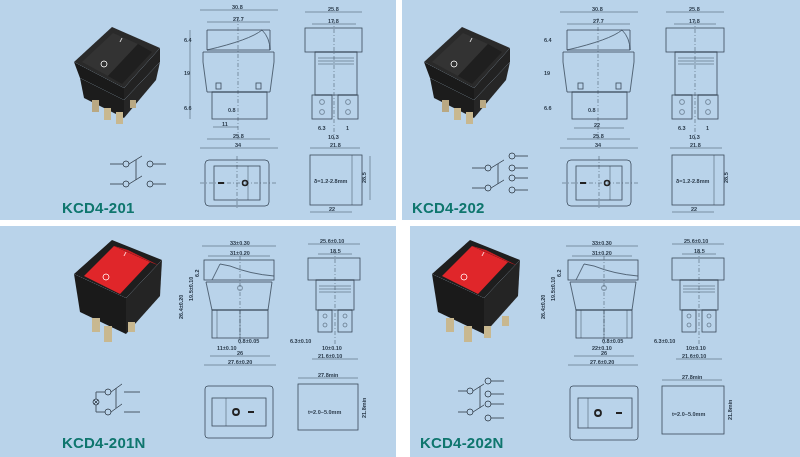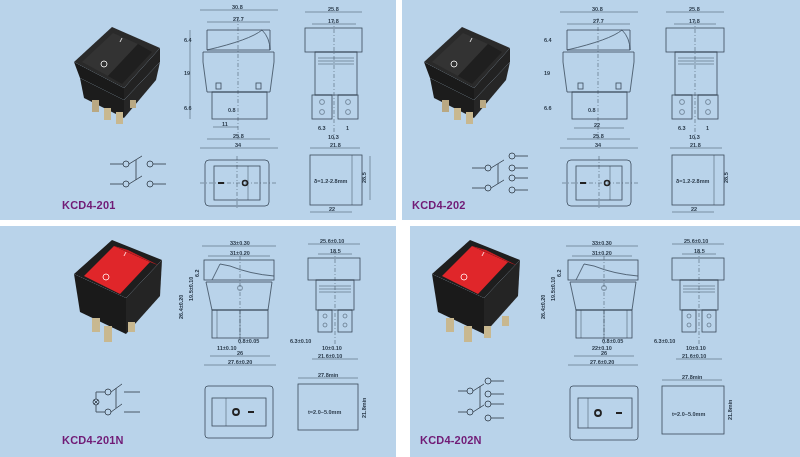--- a/index.html
+++ b/index.html
@@ -3,21 +3,21 @@
 <meta charset="utf-8">
 <style>
   html, body { margin:0; padding:0; }
   body { width:800px; height:457px; background:#ffffff; position:relative; overflow:hidden;
          font-family:"Liberation Sans", sans-serif; }
   .panel { position:absolute; background:#b9d3ea; }
   .p1 { left:0; top:0; width:396px; height:220px; }
   .p2 { left:402px; top:0; width:398px; height:220px; }
   .p3 { left:0; top:226px; width:396px; height:242px; }
   .p4 { left:402px; top:226px; width:398px; height:231px;margin-left:8px; }
-  .model { position:absolute; font-weight:bold; font-size:11px; color:#701a75; letter-spacing:0.2px; }
+  .model { position:absolute; font-weight:bold; font-size:15px; color:#0f766e; letter-spacing:0.2px; }
   svg { position:absolute; left:0; top:0; overflow:visible; }
   .ln { stroke:#3a4a5a; stroke-width:0.8; fill:none; }
   .thin { stroke:#3a4a5a; stroke-width:0.5; fill:none; }
   .dash { stroke:#3a4a5a; stroke-width:0.5; fill:none; stroke-dasharray:4 2 1 2; }
   .dim { font-family:"Liberation Sans", sans-serif; font-size:5.5px; fill:#2a3a4a; font-weight:bold; }
   .sym { stroke:#4a5866; stroke-width:1; fill:none; }
   .symc { stroke:#4a5866; stroke-width:1; fill:#b9d3ea; }
 </style>
 </head>
 <body>

